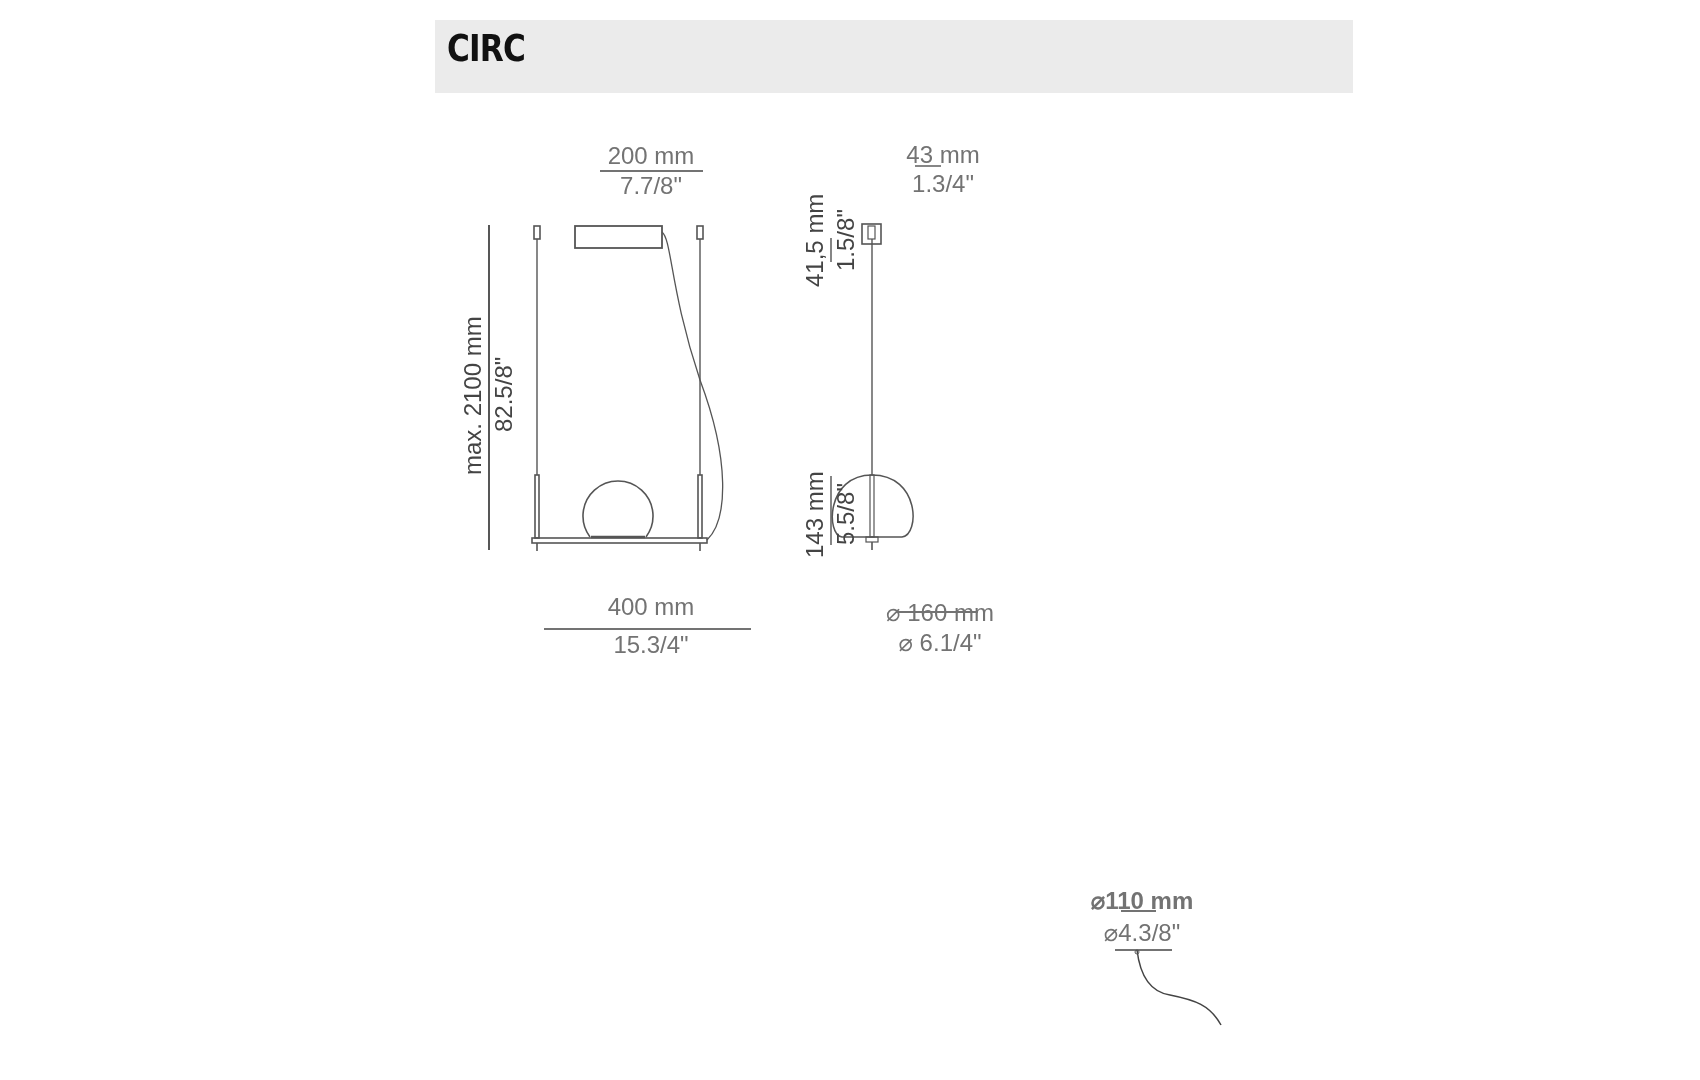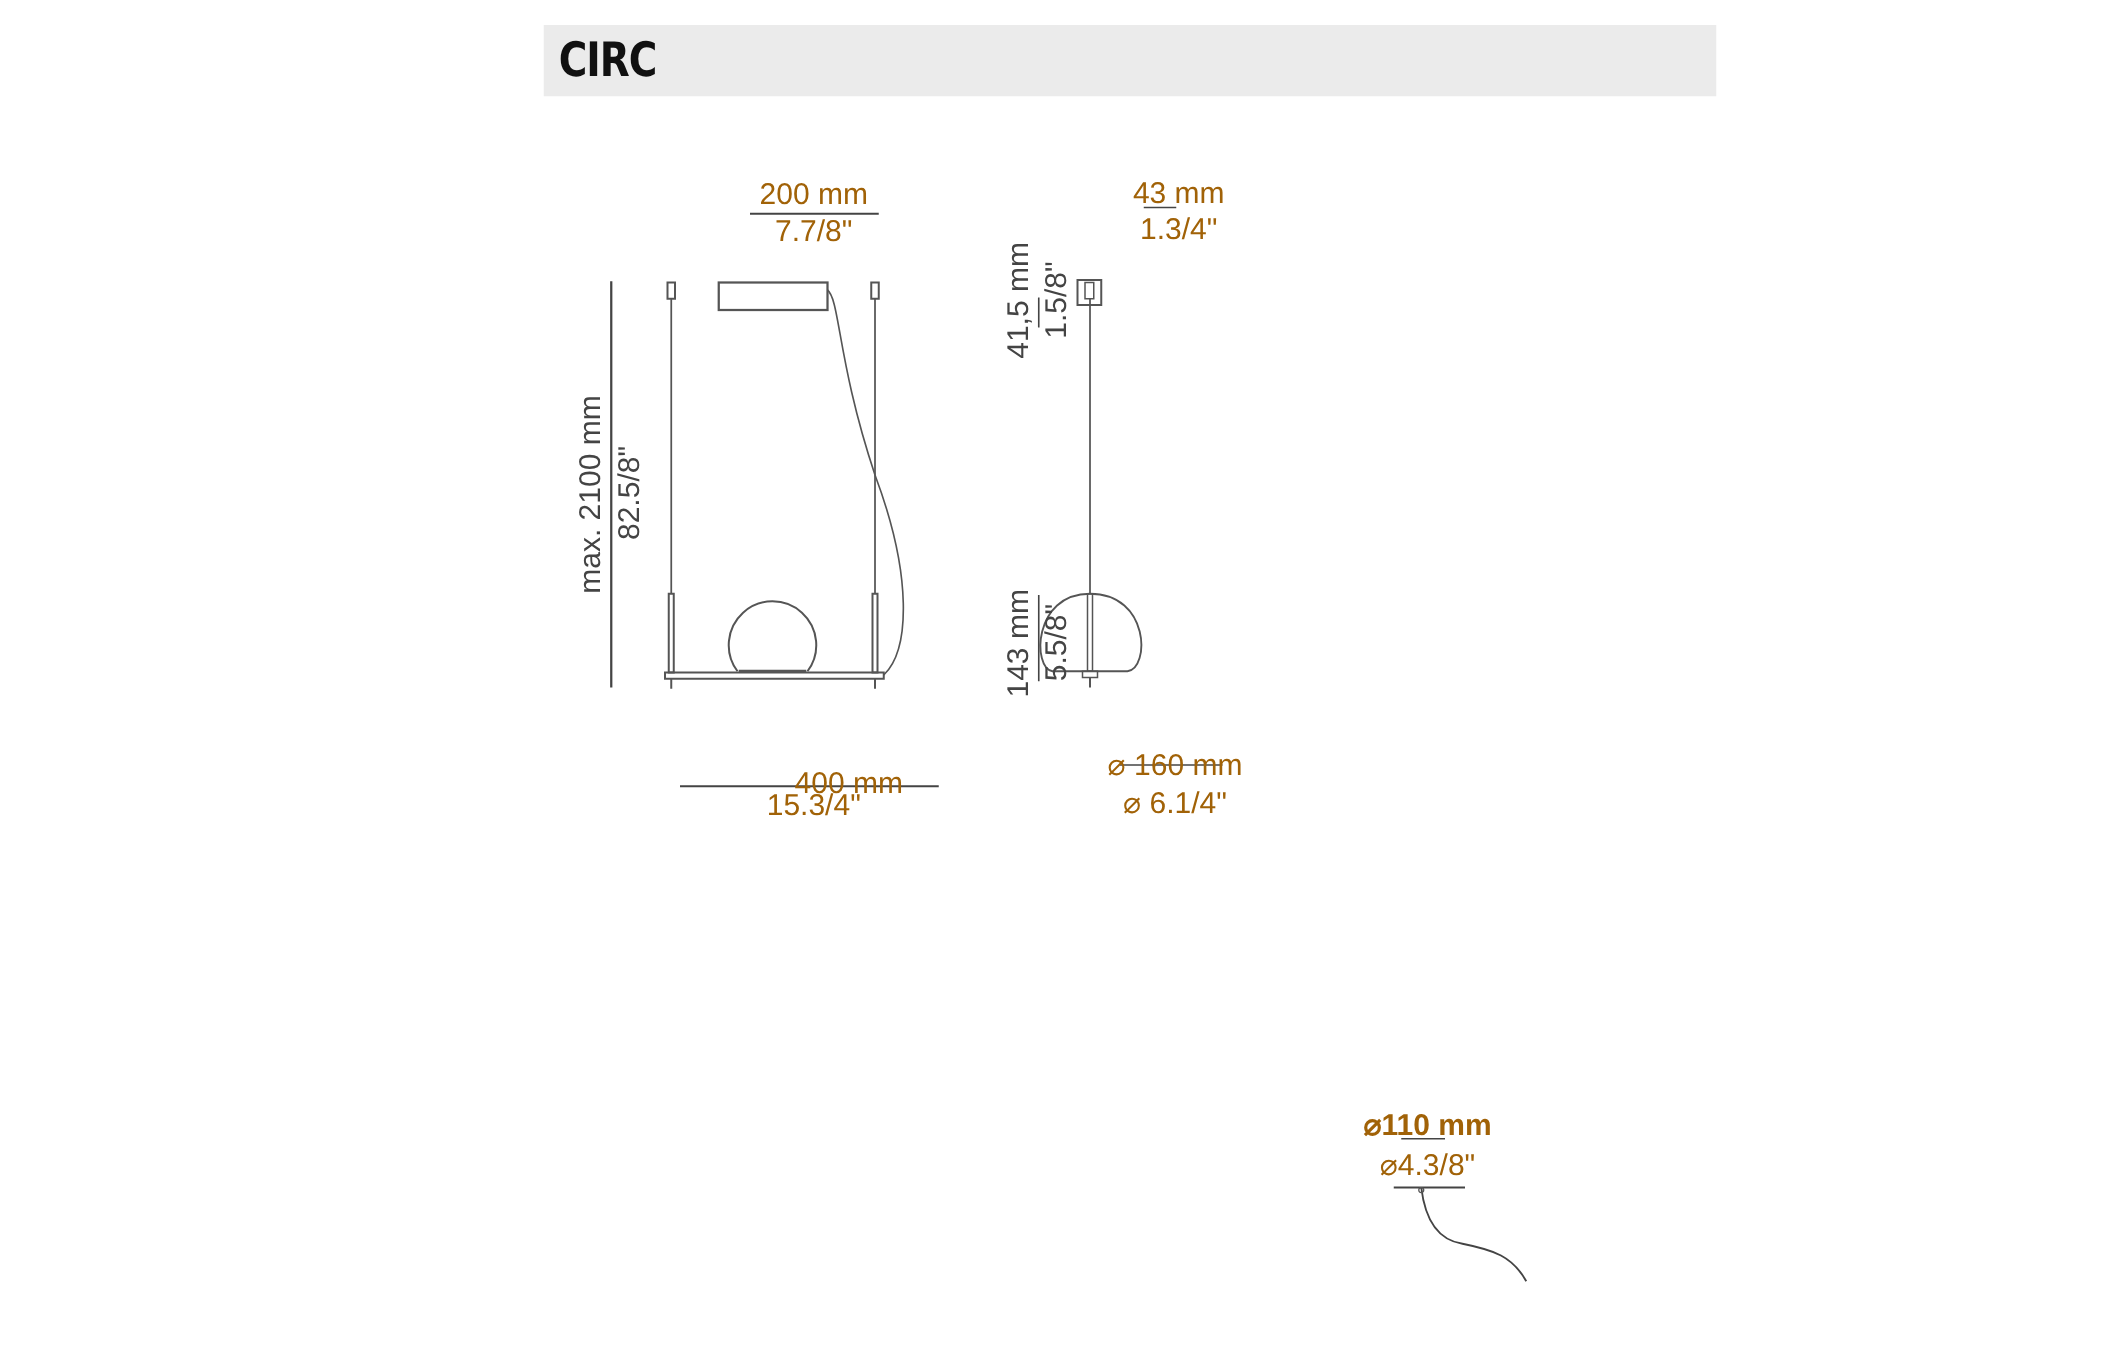--- a/index.html
+++ b/index.html
@@ -1,22 +1,22 @@
 <!DOCTYPE html>
 <html><head>
 <meta charset="utf-8">
 <style>
   html, body { margin:0; padding:0; background:#ffffff; }
   body { width:1700px; height:1080px; position:relative; overflow:hidden;
          font-family:"Liberation Sans", sans-serif; color:#3a3a3a; }
-  .header { position:absolute; left:435px; top:20px; width:918px; height:57px; background:#ebebeb;padding-left:20px; }
+  .header { position:absolute; left:435px; top:20px; width:918px; height:73px; background:#ebebeb; }
   .title { position:absolute; left:12px; top:6px; font-family:"DejaVu Sans", sans-serif; font-weight:bold;
            font-size:38px; letter-spacing:-1px; color:#111; transform:scaleX(0.82); transform-origin:left center; }
   svg.drawing { position:absolute; left:0; top:0; }
-  .lbl { position:absolute; font-size:24px; white-space:nowrap; color:#a16207; line-height:1; }
+  .lbl { position:absolute; font-size:24px; white-space:nowrap; color:#737373; line-height:1; }
   .c { transform:translateX(-50%); }
   .vert { position:absolute; transform-origin:left top; transform:rotate(-90deg); white-space:nowrap;
           font-size:24px; color:#444; line-height:1; }
 </style>
 </head>
 <body>
 
 <div class="header">
   <div class="title">CIRC</div>
 </div>
@@ -69,21 +69,21 @@
   <path d="M 1137 950 C 1140 975, 1150 992, 1170 995 C 1195 1000, 1210 1005, 1221 1025" stroke="#444" stroke-width="1.5"></path>
   <circle cx="1137" cy="952" r="2" stroke-width="1"></circle>
 </svg>
 
 <div class="lbl c" style="left:651px; top:144px;">200 mm</div>
 <div class="lbl c" style="left:651px; top:174px;">7.7/8"</div>
 
 <div class="vert" style="left:461px; top:475px;">max. 2100 mm</div>
 <div class="vert" style="left:492px; top:432px;">82.5/8"</div>
 
-<div class="lbl c" style="left:651px; top:615px;margin-left:28px;">400 mm</div>
+<div class="lbl c" style="left:651px; top:595px;">400 mm</div>
 <div class="lbl c" style="left:651px; top:633px;">15.3/4"</div>
 
 <div class="vert" style="left:803px; top:287px;">41,5 mm</div>
 <div class="vert" style="left:834px; top:271px;">1.5/8"</div>
 <div class="vert" style="left:803px; top:558px;">143 mm</div>
 <div class="vert" style="left:834px; top:545px;">5.5/8"</div>
 
 <div class="lbl c" style="left:943px; top:143px;text-align:center;">43 mm</div>
 <div class="lbl c" style="left:943px; top:172px;">1.3/4"</div>
 <div class="lbl c" style="left:940px; top:601px;">⌀ 160 mm</div>

